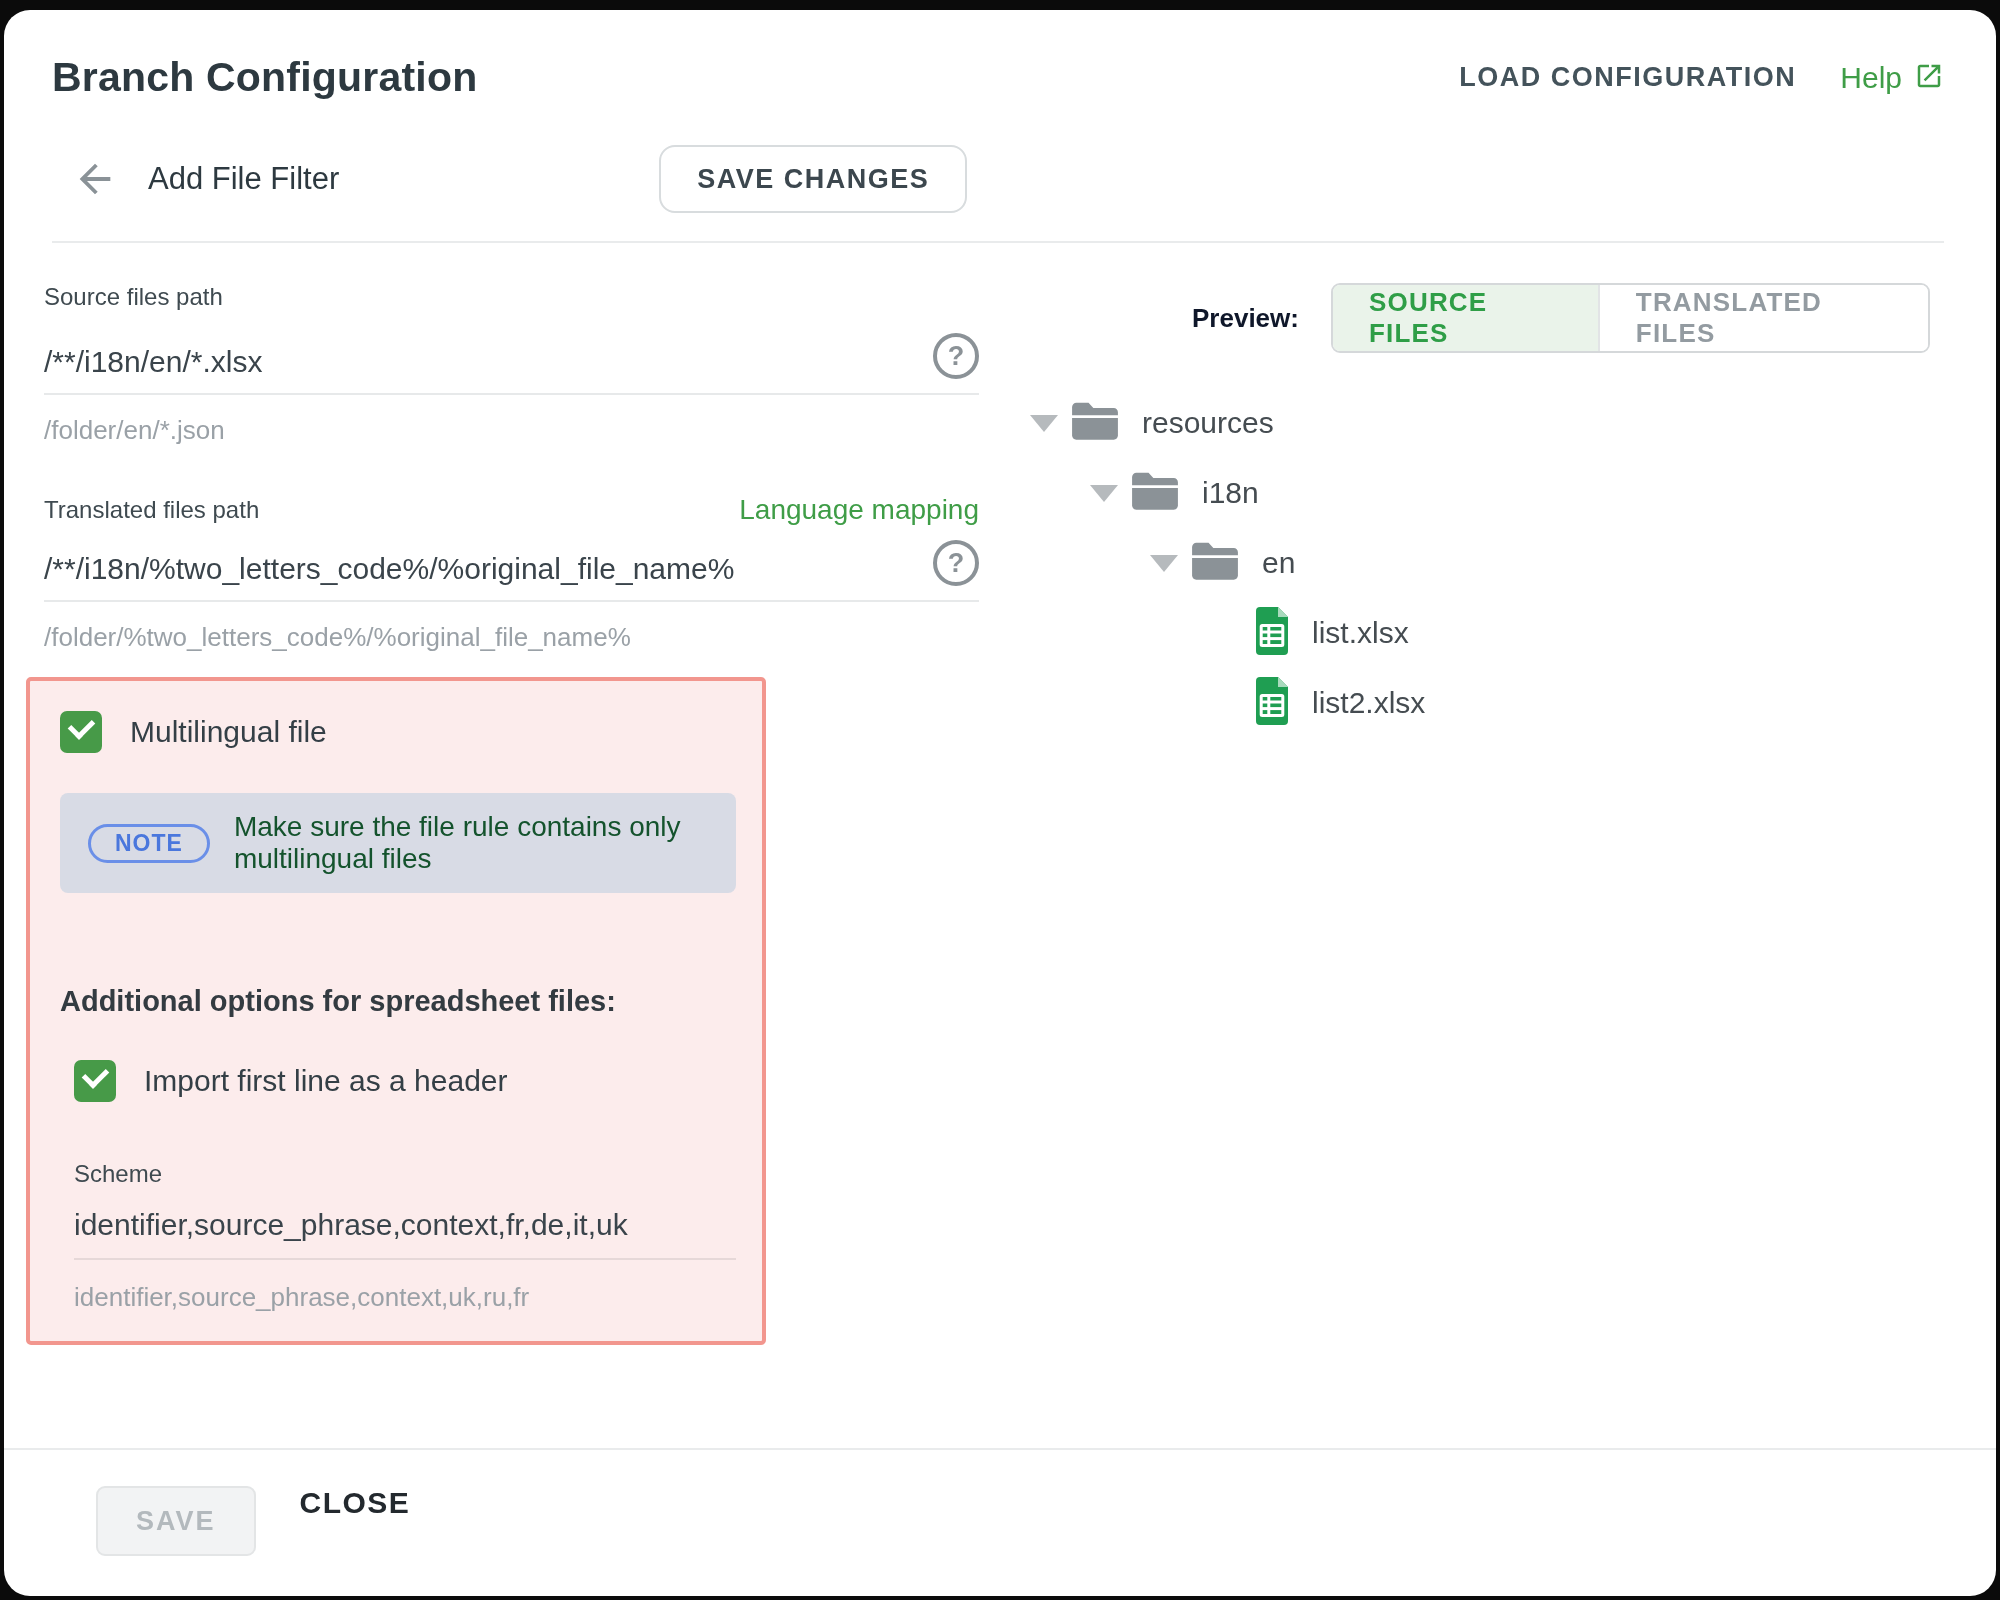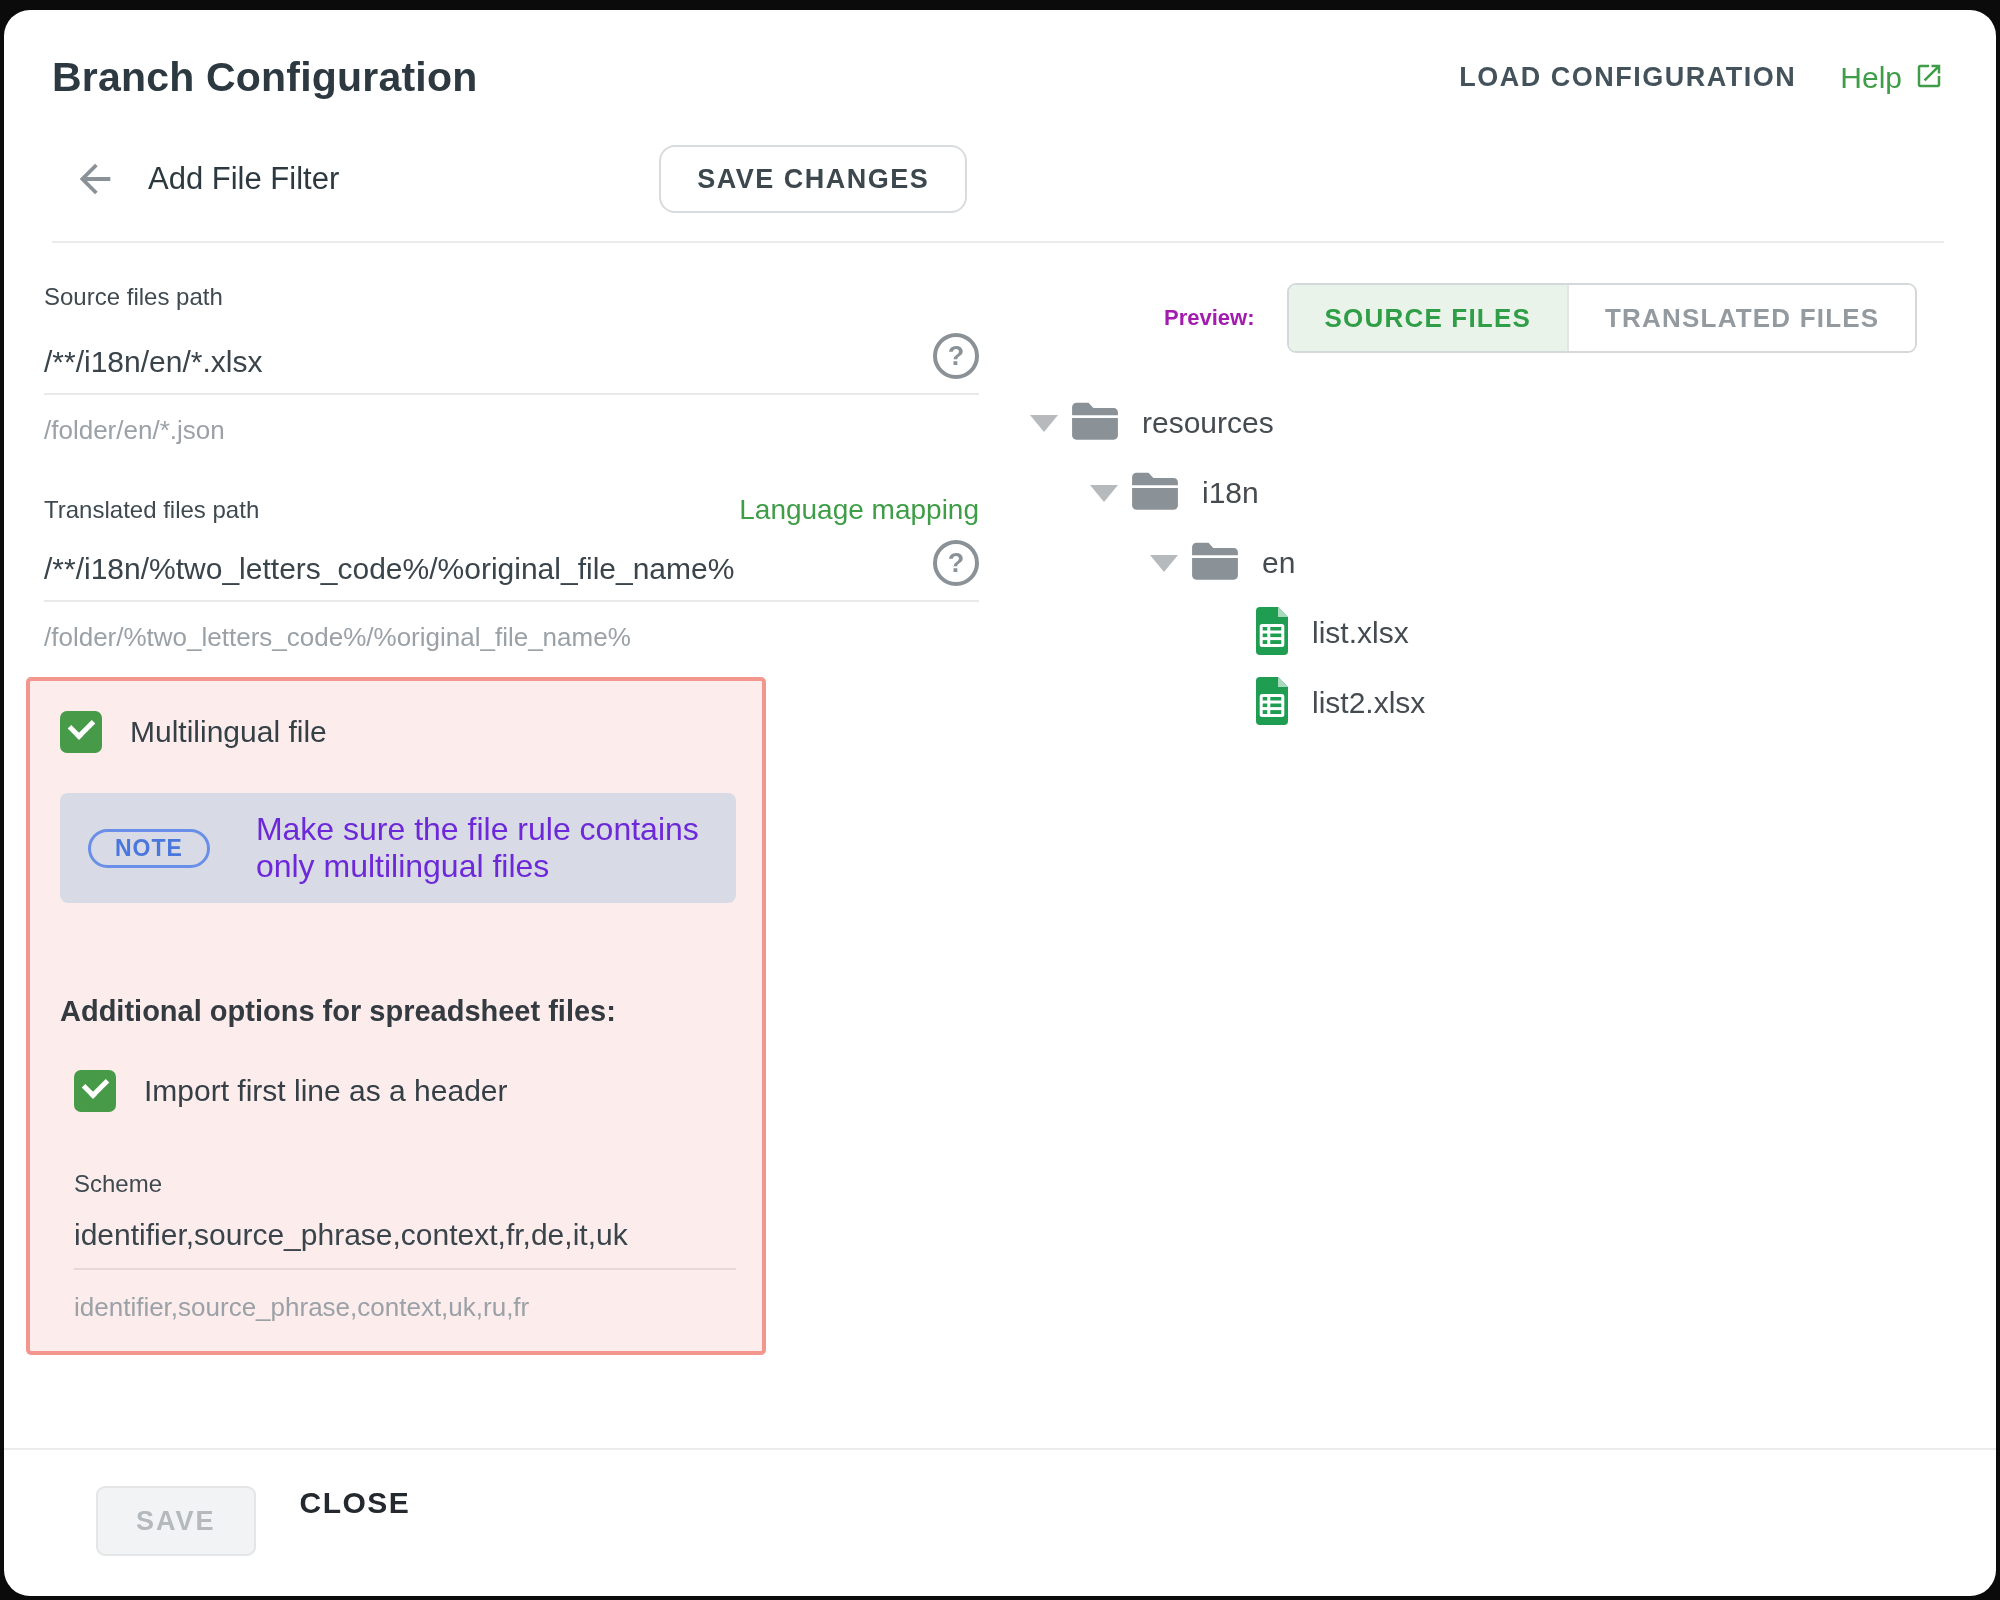--- a/index.html
+++ b/index.html
@@ -43,30 +43,30 @@
 
   .row-between{display:flex;align-items:center;justify-content:space-between;margin-top:48px;}
   .green-link{font-size:28px;color:#3f9d47;cursor:pointer;}
 
   
   .red-box{margin-top:24px;margin-left:-18px;border:4px solid #f2968e;border-radius:5px;background:#fcecec;
     padding:16px 26px 28px 30px;width:740px;box-sizing:border-box;}
   .note-banner{margin-top:40px;background:#d8dbe5;border-radius:8px;padding:18px 28px;display:flex;align-items:center;}
   .note-pill{flex:none;border:3px solid #6a8fe8;border-radius:999px;padding:3px 24px;font-size:23px;font-weight:700;
     color:#4a77dd;letter-spacing:1px;}
-  .note-text{font-size:32px;color:#6d28d9;margin-left:46px;}
+  .note-text{font-size:28px;color:#14532d;margin-left:24px;}
   .opt-heading{font-size:29px;font-weight:700;color:#333b41;margin-top:92px;}
   .inner-indent{margin-left:14px;}
   .scheme-label{font-size:24px;color:#3f4a50;margin-top:58px;margin-left:14px;}
   .scheme-line{display:flex;align-items:flex-end;border-bottom:2px solid #e6d8d8;padding-bottom:16px;margin-top:20px;margin-left:14px;}
   .scheme-hint{font-size:26px;color:#9aa1a7;margin-top:22px;margin-left:14px;}
 
   
   .preview-row{display:flex;align-items:center;padding-left:134px;}
-  .preview-label{font-size:22px;font-weight:700;color:#a21caf;}
+  .preview-label{font-size:26px;font-weight:700;color:#0f172a;margin-left:28px;}
   .toggle{display:flex;margin-left:32px;border:2px solid #d5d8da;border-radius:9px;overflow:hidden;background:#fff;}
   .seg{height:66px;display:flex;align-items:center;padding:0 36px;font-size:26px;font-weight:600;letter-spacing:1.2px;cursor:pointer;}
   .seg.active{background:#eaf3ea;color:#2f9e47;}
   .seg.inactive{background:#ffffff;color:#939ba1;border-left:2px solid #e2e4e6;}
 
   .tree{margin-top:46px;}
   .tree-row{display:flex;align-items:center;height:48px;margin-bottom:22px;cursor:pointer;}
   .lvl0{padding-left:0;} .lvl1{padding-left:60px;} .lvl2{padding-left:120px;} .lvl3file{padding-left:222px;}
   .caret{flex:none;width:0;height:0;border-left:14px solid transparent;border-right:14px solid transparent;
     border-top:17px solid #b6babd;margin-right:12px;}

